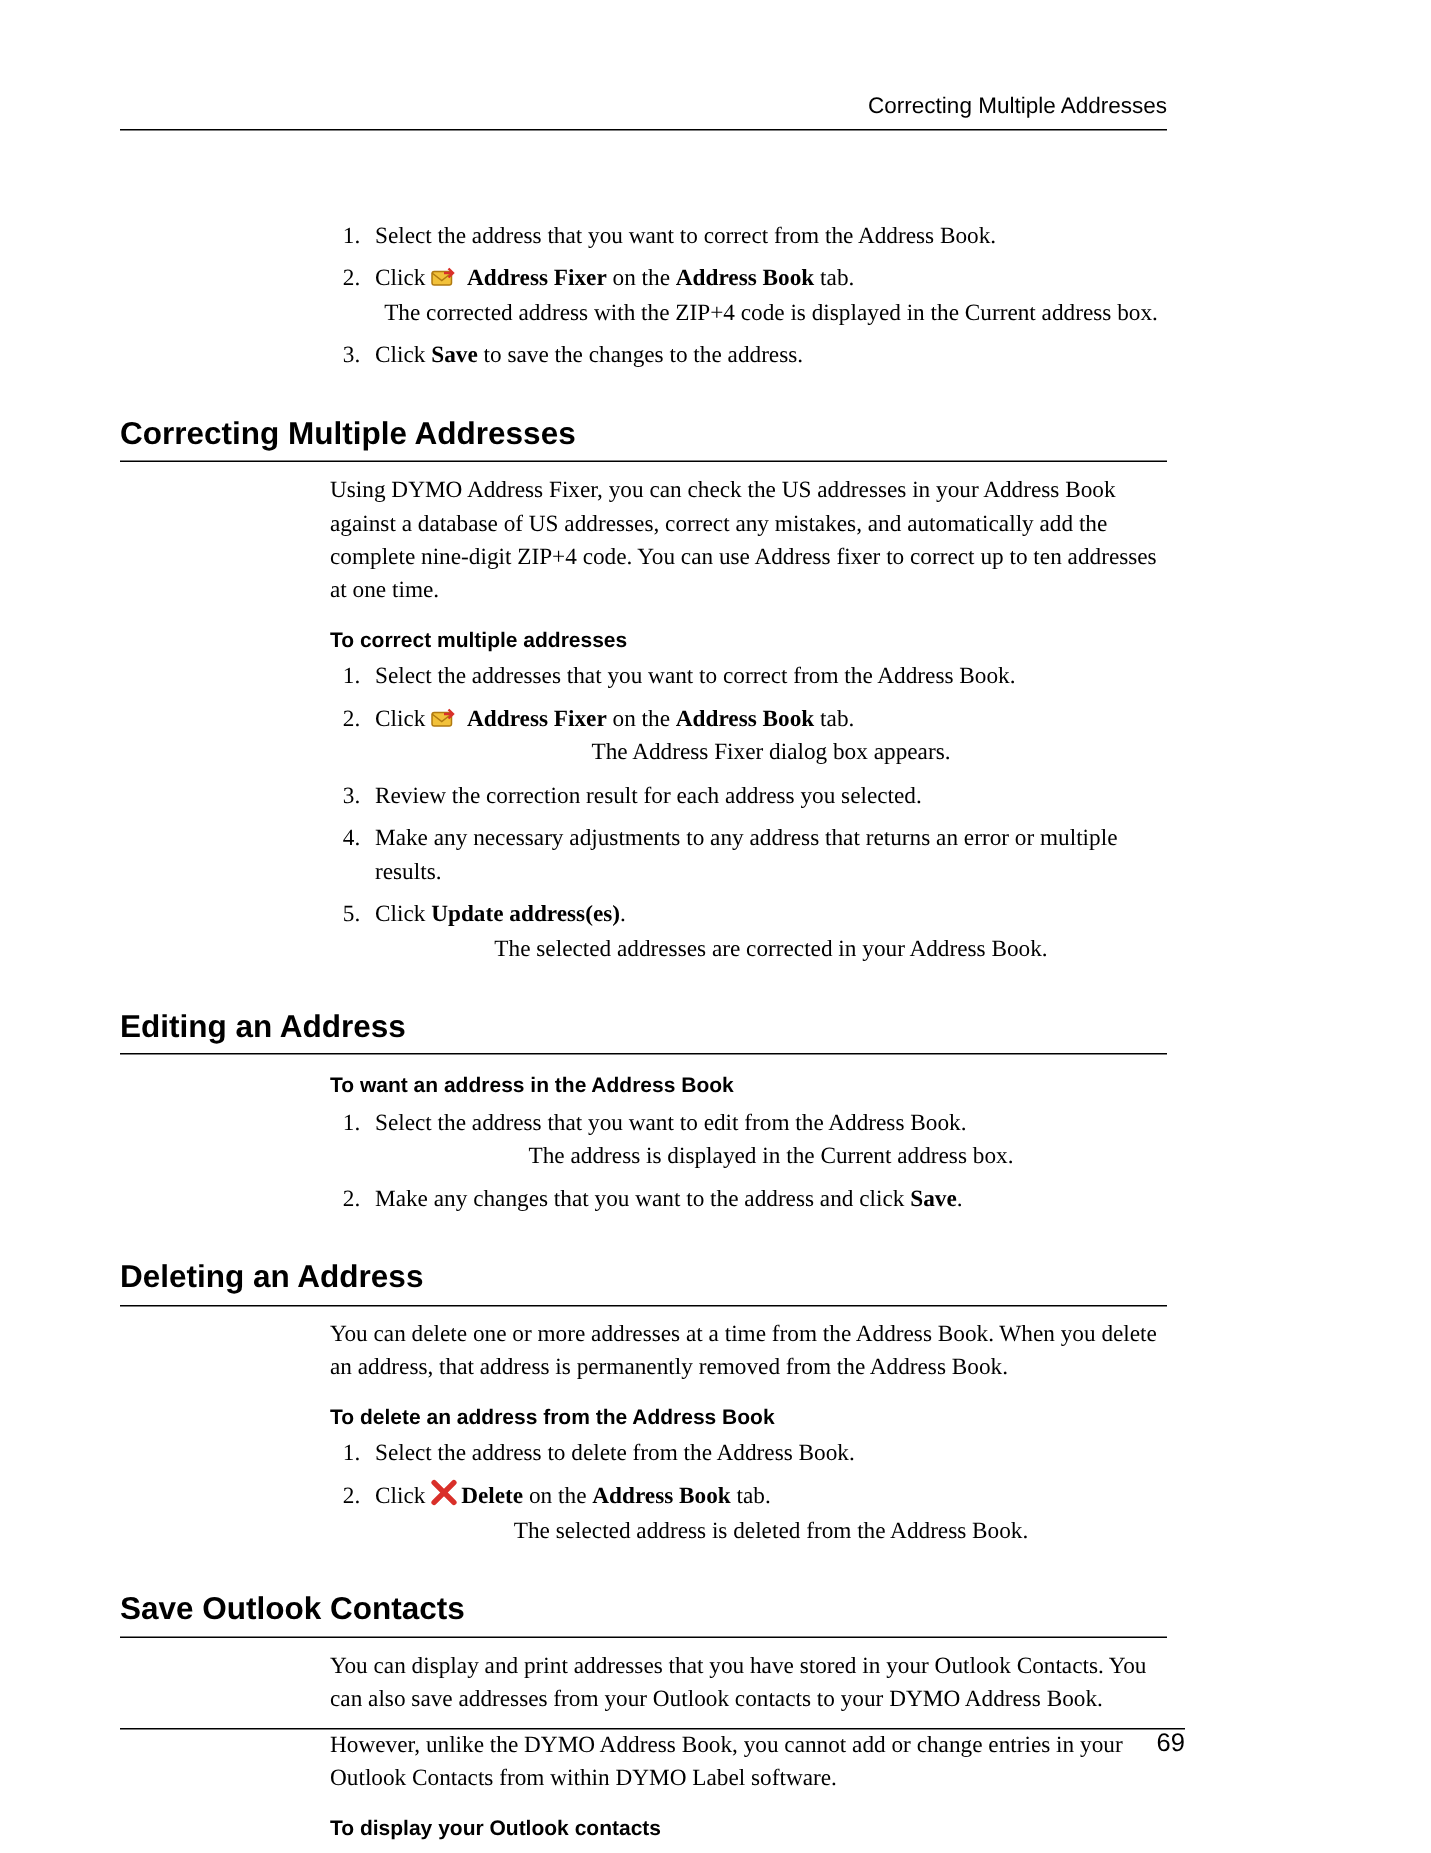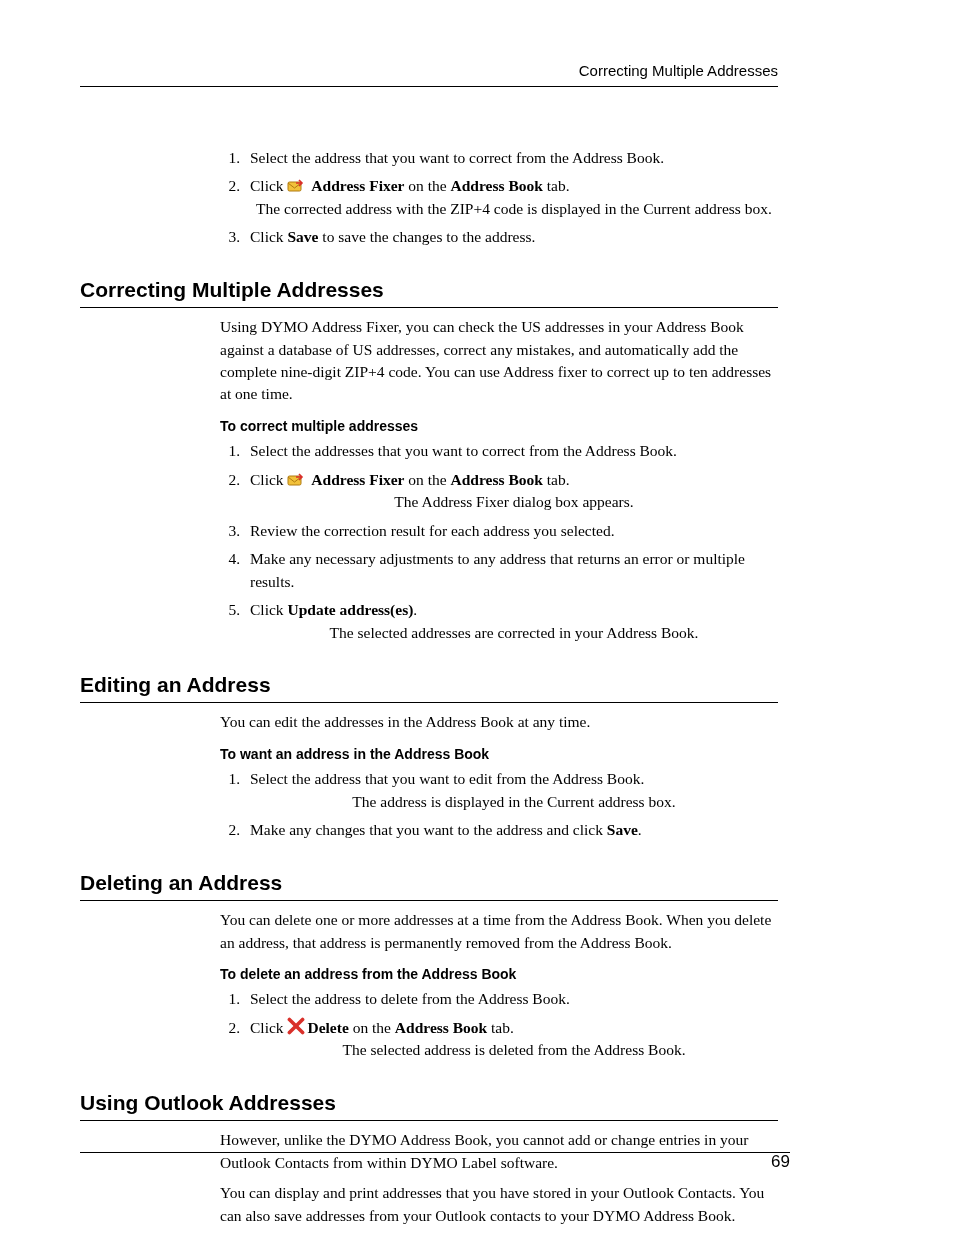--- a/index.html
+++ b/index.html
@@ -127,21 +127,20 @@
         <li><span>Make any necessary adjustments to any address that returns an error or multiple results.</span></li>
         <li>
           <span>Click </span><span class="bold">Update address(es)</span><span>.</span>
           <span class="after">The selected addresses are corrected in your Address Book.</span>
         </li>
       </ol>
     </div>
 
     <h2 class="section">Editing an Address</h2>
     <div class="body-block">
-      <p class="intro">You can edit the addresses in the Address Book at any time.</p>
       <div class="subhead">To want an address in the Address Book</div>
       <ol class="steps">
         <li>
           <span>Select the address that you want to edit from the Address Book.</span>
           <span class="after">The address is displayed in the Current address box.</span>
         </li>
         <li>
           <span>Make any changes that you want to the address and click </span><span class="bold">Save</span><span>.</span>
         </li>
       </ol>
@@ -156,24 +155,24 @@
         <li>
           <span>Click </span><span class="icon"><svg viewBox="0 0 15 15">
                 <line x1="2" y1="2" x2="13" y2="13" stroke="#d9302a" stroke-width="3" stroke-linecap="round"></line>
                 <line x1="13" y1="2" x2="2" y2="13" stroke="#d9302a" stroke-width="3" stroke-linecap="round"></line>
               </svg></span><span class="bold">Delete</span><span> on the </span><span class="bold">Address Book</span><span> tab.</span>
           <span class="after">The selected address is deleted from the Address Book.</span>
         </li>
       </ol>
     </div>
 
-    <h2 class="section">Using Outlook Addresses</h2>
+    <h2 class="section">Save Outlook Contacts</h2>
     <div class="body-block">
+      <p class="intro">You can display and print addresses that you have stored in your Outlook Contacts. You can also save addresses from your Outlook contacts to your DYMO Address Book.</p>
       <p class="intro">However, unlike the DYMO Address Book, you cannot add or change entries in your Outlook Contacts from within DYMO Label software.</p>
-      <p class="intro">You can display and print addresses that you have stored in your Outlook Contacts. You can also save addresses from your Outlook contacts to your DYMO Address Book.</p>
       <div class="subhead">To display your Outlook contacts</div>
     </div>
 
   </div>
 
   <div class="footer-rule"></div>
   <div class="pagenum">69</div>
 </div>
 
 </body></html>

